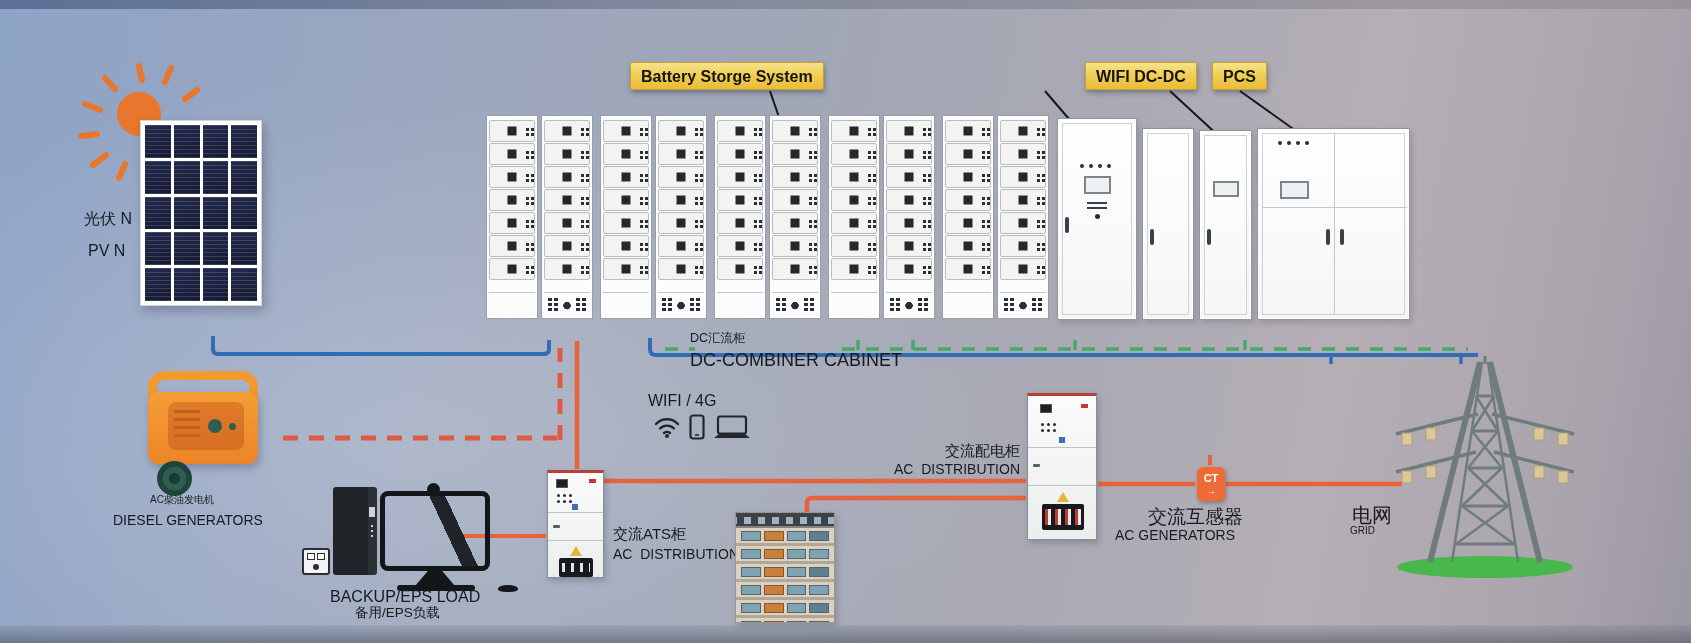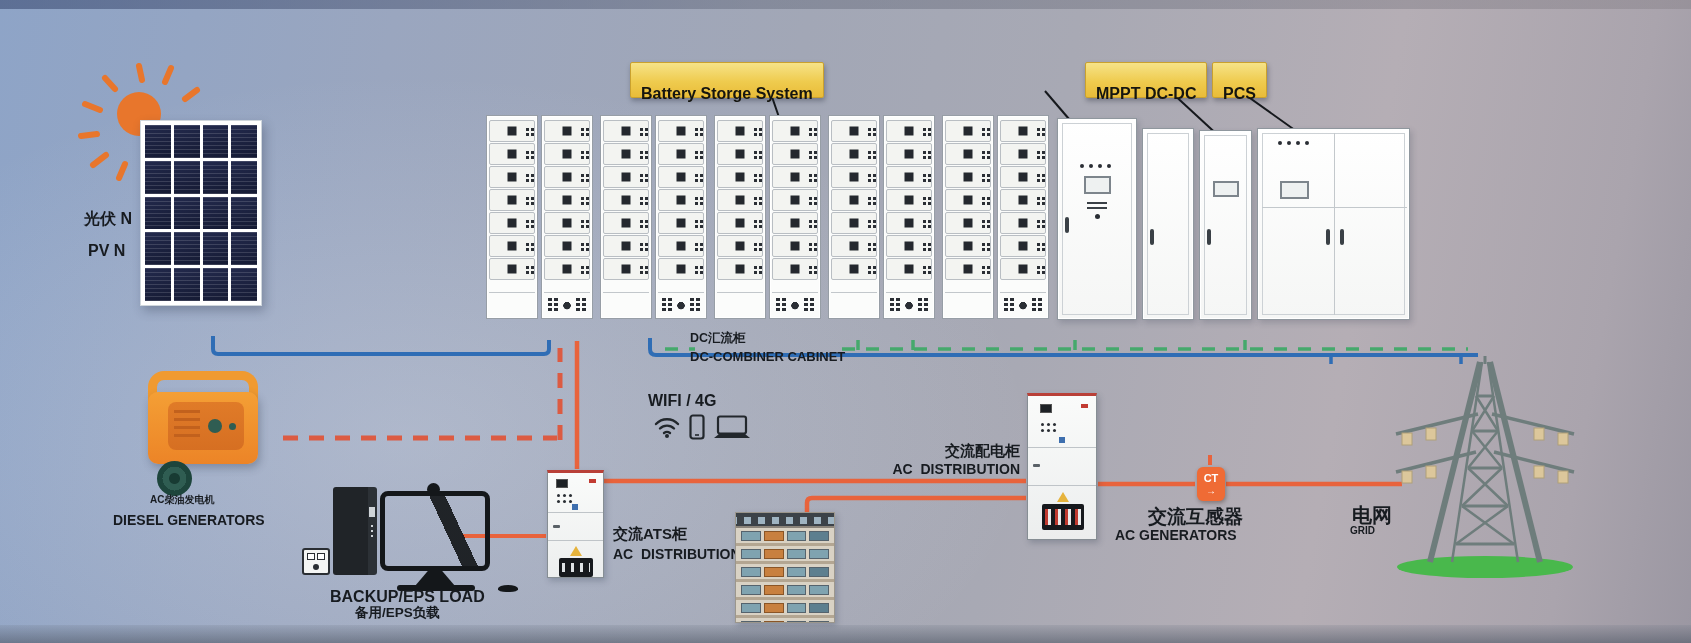--- a/index.html
+++ b/index.html
@@ -9,28 +9,28 @@
     background:
       radial-gradient(ellipse 900px 520px at 24% 68%, rgba(225,230,240,.28), transparent 70%),
       linear-gradient(100deg,#8ea4c7 0%,#9aa6bf 22%,#a2a7b6 45%,#a8a9b4 60%,#b5aeb5 78%,#aaa4ad 92%,#9b97a2 100%);
   }
   .band-top{position:absolute;left:0;top:0;width:100%;height:9px;
     background:linear-gradient(90deg,rgba(52,68,108,.55),rgba(88,94,112,.38) 45%,rgba(118,112,118,.3));}
   .band-bottom{position:absolute;left:0;top:625px;width:100%;height:18px;
     background:linear-gradient(180deg,rgba(108,117,132,.18),rgba(80,88,102,.6));}
 
   .abs{position:absolute}
-  .lbl{position:absolute;font-weight:bold;color:#171b20;white-space:pre;line-height:1.15}
+  .lbl{position:absolute;font-weight:normal;color:#171b20;white-space:pre;line-height:1.15}
   .lbl.zh{font-size:14px}
   .lbl.en{font-size:16px}
   .center{text-align:left}
   .right{text-align:right}
 
   
-  .toplbl{position:absolute;top:62px;height:28px;line-height:27px;padding:17px 10px;
+  .toplbl{position:absolute;top:62px;height:28px;line-height:27px;padding:0 10px;
     font-size:16px;font-weight:bold;color:#15150f;white-space:pre;
     background:linear-gradient(180deg,#f6e388 0%,#efcb4e 55%,#e9bc39 100%);
     border:1px solid #caa12e;border-radius:2px;box-shadow:1px 3px 5px rgba(30,35,50,.35);}
 
   
   .panel{left:140px;top:120px;width:122px;height:186px;background:#fff;border:1px solid #cfd6dc;
     padding:4px;display:grid;grid-template-columns:repeat(4,1fr);grid-template-rows:repeat(5,1fr);
     gap:3px;box-shadow:3px 5px 10px rgba(35,45,70,.3);}
   .cell{background:
      repeating-linear-gradient(180deg,rgba(255,255,255,.14) 0 1px,transparent 1px 4px),
@@ -164,21 +164,21 @@
     <path d="M1045,91 L1087,140" stroke="#15181c" stroke-width="2"></path>
     <path d="M1170,91 L1235,151" stroke="#15181c" stroke-width="2"></path>
     <path d="M1240,91 L1327,153" stroke="#15181c" stroke-width="2"></path>
     <circle cx="782" cy="129" r="5.5" fill="#15181c"></circle>
     <circle cx="1087" cy="144" r="5.5" fill="#15181c"></circle>
     <circle cx="1235" cy="155" r="5.5" fill="#15181c"></circle>
     <circle cx="1327" cy="157" r="5.5" fill="#15181c"></circle>
   </svg>
 
   <div class="toplbl" style="left:630px">Battery Storge System</div>
-  <div class="toplbl" style="left:1085px">MPPT DC-DC</div>
+  <div class="toplbl" style="left:1085px">WIFI DC-DC</div>
   <div class="toplbl" style="left:1212px">PCS</div>
 
   <svg class="abs" style="left:75px;top:52px" width="135" height="130" viewBox="0 0 135 130">
     <g stroke="#e8762c" stroke-width="6" stroke-linecap="round">
       <line x1="64" y1="14" x2="67" y2="28"></line>
         <line x1="30" y1="26" x2="40" y2="37"></line>
       <line x1="10" y1="52" x2="25" y2="58"></line>
         <line x1="6" y1="84" x2="22" y2="82"></line>
       <line x1="18" y1="113" x2="31" y2="103"></line>
         <line x1="44" y1="126" x2="50" y2="112"></line>
@@ -359,21 +359,21 @@
     <div class="door"></div>
     <div class="seam" style="left:76px"></div>
     <div class="abs" style="left:4px;right:4px;top:78px;height:1px;background:#c3c8cc;position:absolute;width:145px"></div>
     <div class="screen" style="left:22px;top:52px;width:29px;height:18px"></div>
     <span class="inddots" style="left:20px;top:60px;margin-top:-24px; top:36px"></span>
     <div class="handle" style="left:68px;top:100px"></div>
     <div class="handle" style="left:82px;top:100px"></div>
   </div>
 
   <div class="lbl zh center" style="left:690px;top:331px;width:150px;font-size:12.5px">DC汇流柜</div>
-  <div class="lbl en center" style="left:690px;top:350px;width:150px;font-size:13px">DC-COMBINER CABINET</div>
+  <div class="lbl en center" style="left:690px;top:350px;width:150px;font-size:18px">DC-COMBINER CABINET</div>
 
   <div class="abs gen-handle"></div>
   <div class="abs gen-body">
     <div class="gen-panel">
       <div class="gen-vents"></div>
       <div class="gen-btn"></div>
       <div class="gen-dot"></div>
     </div>
   </div>
   <div class="abs gen-wheel"></div>

